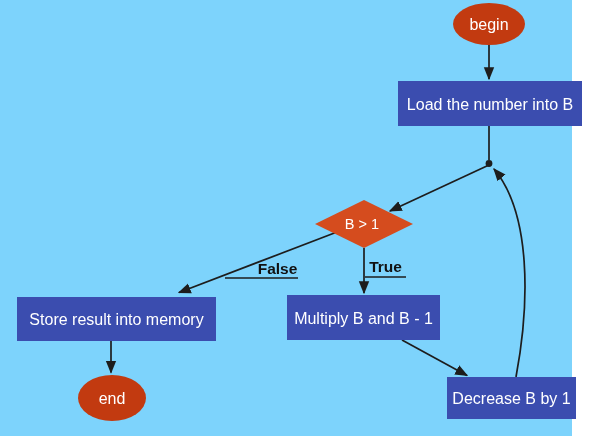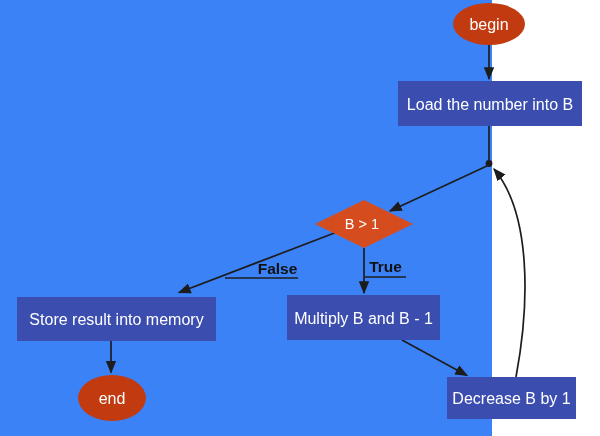--- a/index.html
+++ b/index.html
@@ -3,23 +3,23 @@
 <meta charset="utf-8">
 <title>Flowchart</title>
 <style>
   html, body {
     margin: 0;
     padding: 0;
     background: #ffffff;
   }
   .canvas {
     position: relative;
-    width: 492px;
+    width: 572px;
     height: 436px;
-    background: #3b82f6;
+    background: #7dd3fc;
     font-family: "Liberation Sans", sans-serif;
   }
   svg { display: block; }
   .edges {
     fill: none;
     stroke-width: 1.7px;
     stroke-linecap: butt;
   }
   .node-label {
     font-family: "Liberation Sans", sans-serif;

